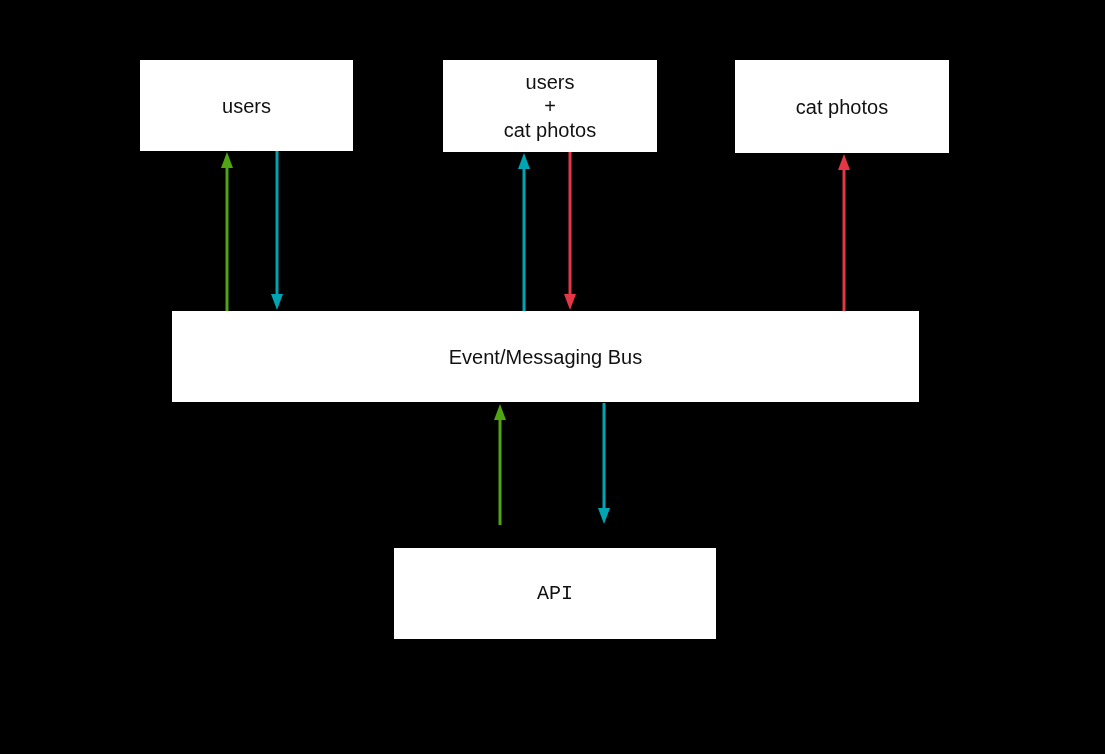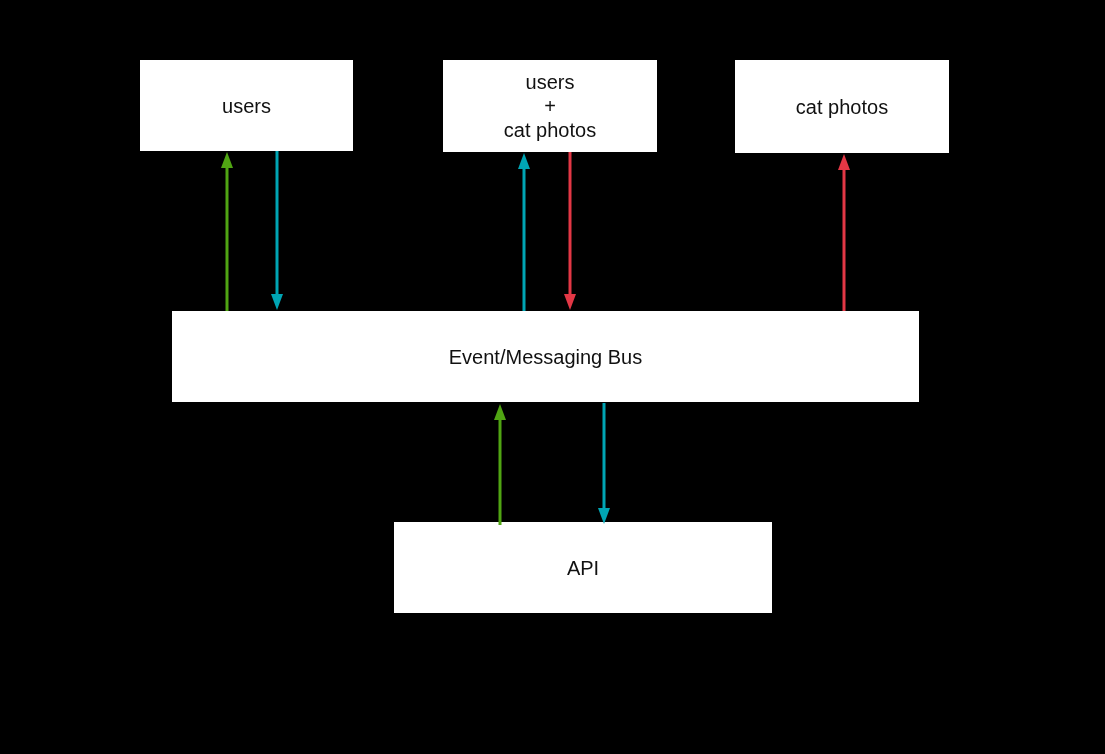--- a/index.html
+++ b/index.html
@@ -26,21 +26,21 @@
     font-size: 20px;
     line-height: 1.2;
   }
   .node .label {
     white-space: pre-line;
   }
   #node-users        { left: 140px; top: 60px;  width: 213px; height: 91px; }
   #node-users-cats   { left: 443px; top: 60px;  width: 214px; height: 92px; }
   #node-cat-photos   { left: 735px; top: 60px;  width: 214px; height: 93px; }
   #node-event-bus    { left: 172px; top: 311px; width: 747px; height: 91px; }
-  #node-api          { left: 394px; top: 522px; width: 378px; height: 91px; }
+  #node-api          { left: 394px; top: 548px; width: 322px; height: 91px; font-family: Liberation Mono, monospace; }
   .edges-layer {
     position: absolute;
     left: 0;
     top: 0;
     width: 1105px;
     height: 754px;
     pointer-events: none;
   }
 </style>
 </head>

